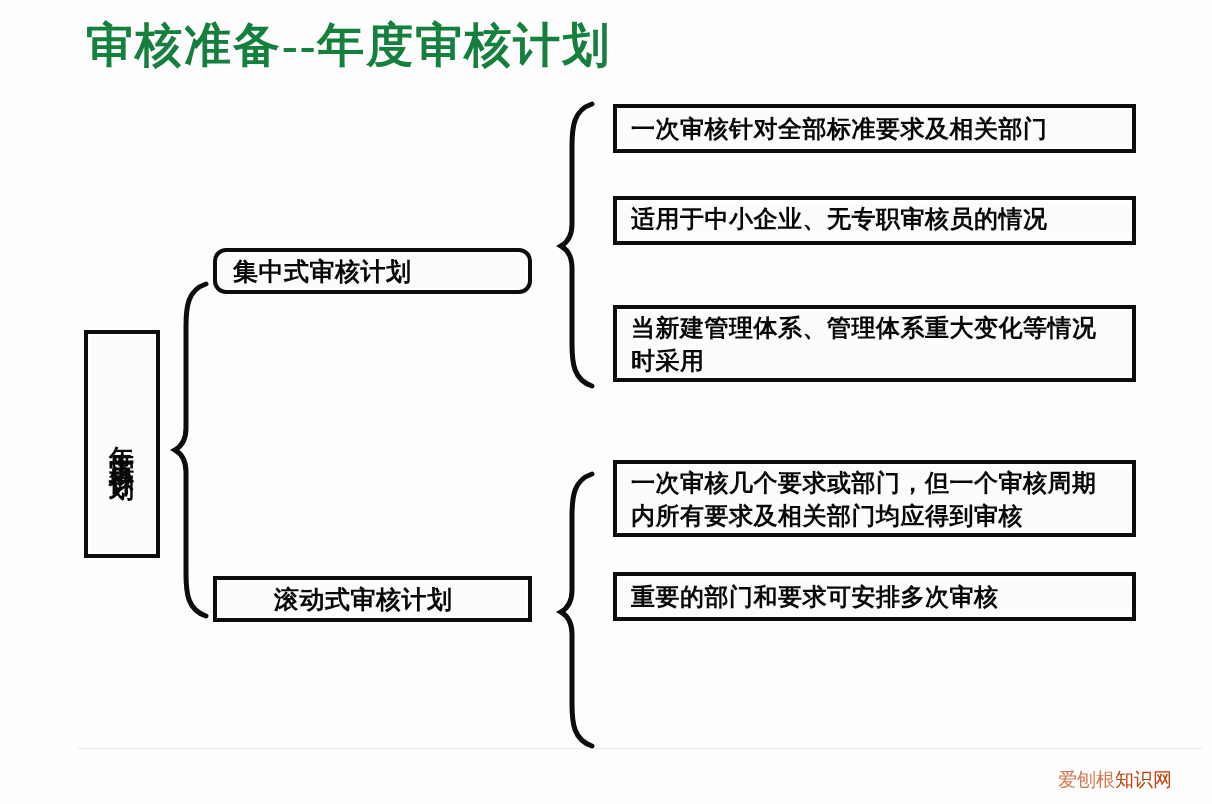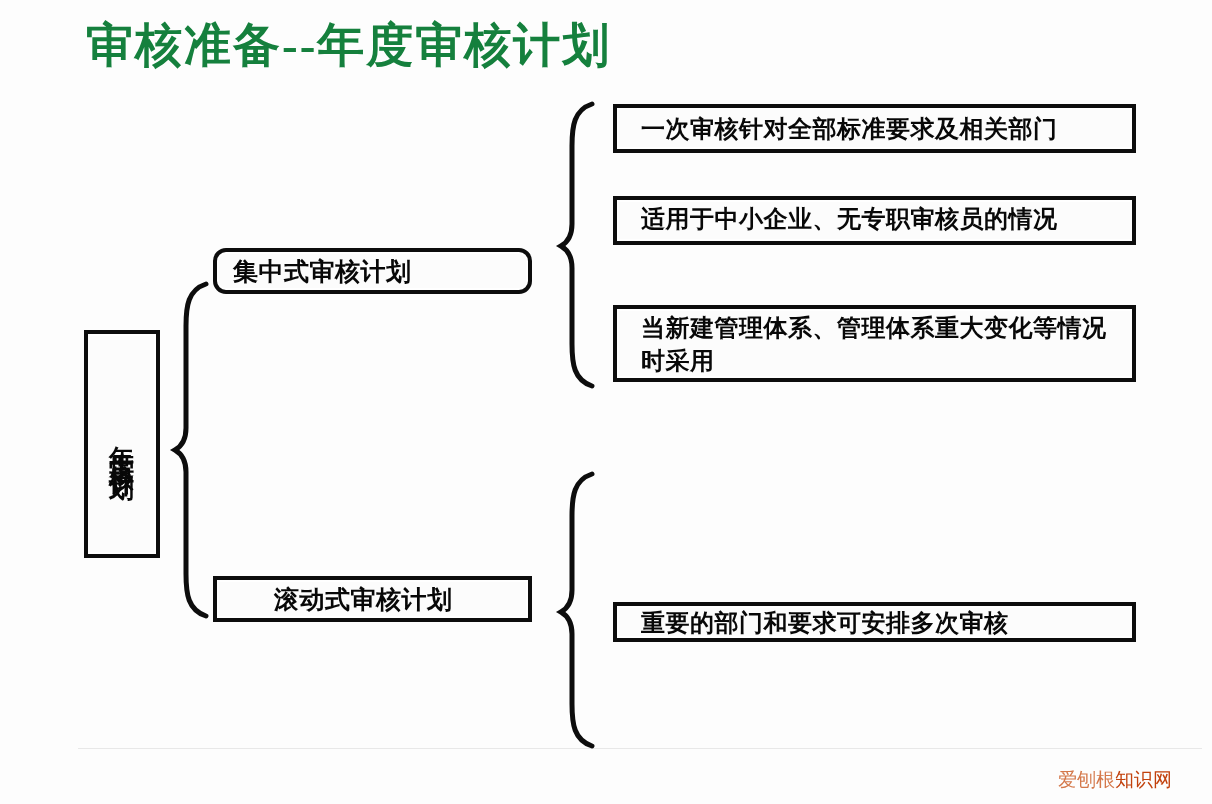--- a/index.html
+++ b/index.html
@@ -86,23 +86,23 @@
   #mid-box-1 { top: 248px; border-radius: 13px; }
   #mid-box-2 { top: 576px; padding-left: 41px; }
   .mid-box .txt { font-size: 25px; padding-left: 16px; }
 
   
   .leaf-box { left: 613px; width: 523px; }
   #leaf-box-1 { top: 104px;  height: 49px; }
   #leaf-box-2 { top: 196px;  height: 49px; font-family: Liberation Mono, monospace; }
   #leaf-box-3 { top: 305px;  height: 77px; }
   #leaf-box-4 { top: 460px;  height: 77px; }
-  #leaf-box-5 { top: 572px;  height: 40px; margin-top: 30px; }
+  #leaf-box-5 { top: 572px;  height: 49px; }
   #leaf-box-6 { top: 666px;  height: 77px; }
-  .leaf-box .txt { font-size: 24px; line-height: 33px; padding-left: 24px; }
+  .leaf-box .txt { font-size: 24px; line-height: 33px; padding-left: 14px; }
 
   
   .brace { position: absolute; }
   .brace svg { display: block; overflow: visible; }
 
   #brace-left   { left: 166px; top: 280px; }
   #brace-top    { left: 552px; top: 100px; }
   #brace-bottom { left: 552px; top: 470px; }
 
   
@@ -162,20 +162,23 @@
   <div class="box mid-box" id="mid-box-2">
     <span class="txt">滚动式审核计划</span>
   </div>
 
   <div class="brace" id="brace-bottom">
     <svg width="46" height="280" viewBox="0 0 46 280" fill="none" xmlns="http://www.w3.org/2000/svg" aria-hidden="true">
       <path d="M40 4 C22 10 20 26 20 46 L20 120 C20 132 16 138 9 142 C16 146 20 152 20 164 L20 234 C20 254 22 270 40 276" stroke="#0d0d0d" stroke-width="5" stroke-linecap="round" fill="none"></path>
     </svg>
   </div>
 
+  <div class="box leaf-box" id="leaf-box-4">
+    <span class="txt">一次审核几个要求或部门，但一个审核周期内所有要求及相关部门均应得到审核</span>
+  </div>
 
   <div class="box leaf-box" id="leaf-box-5">
     <span class="txt">重要的部门和要求可安排多次审核</span>
   </div>
 
 
   <div id="watermark">
     <span class="wm-a">爱刨根</span><span class="wm-b">知识网</span>
   </div>
 

